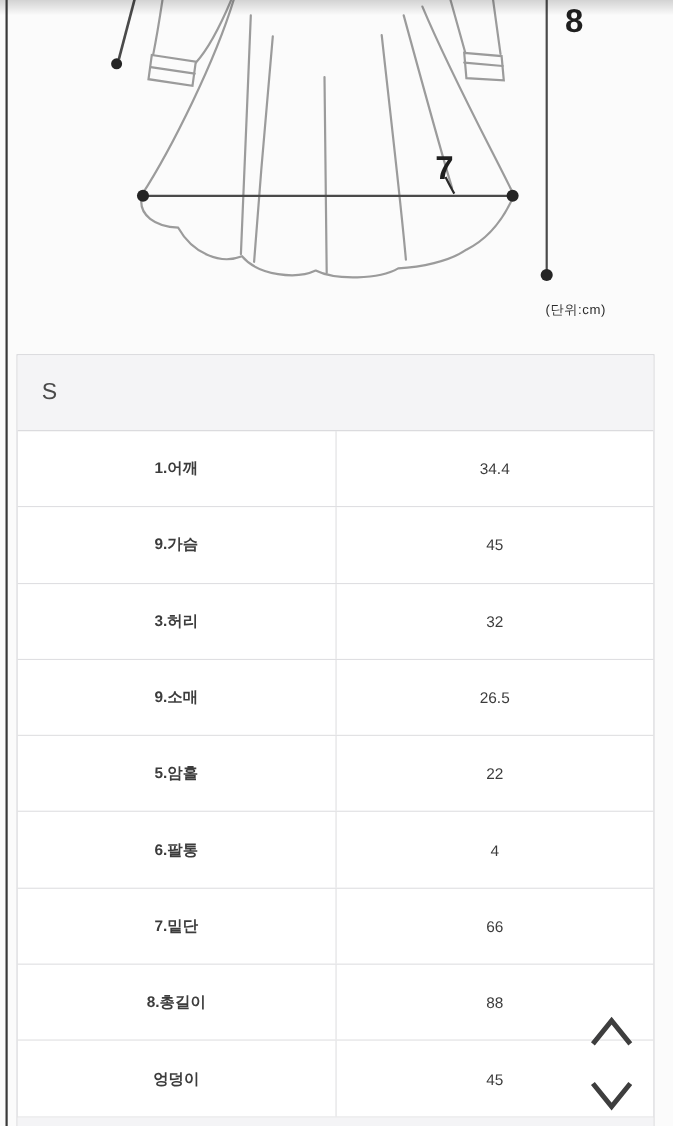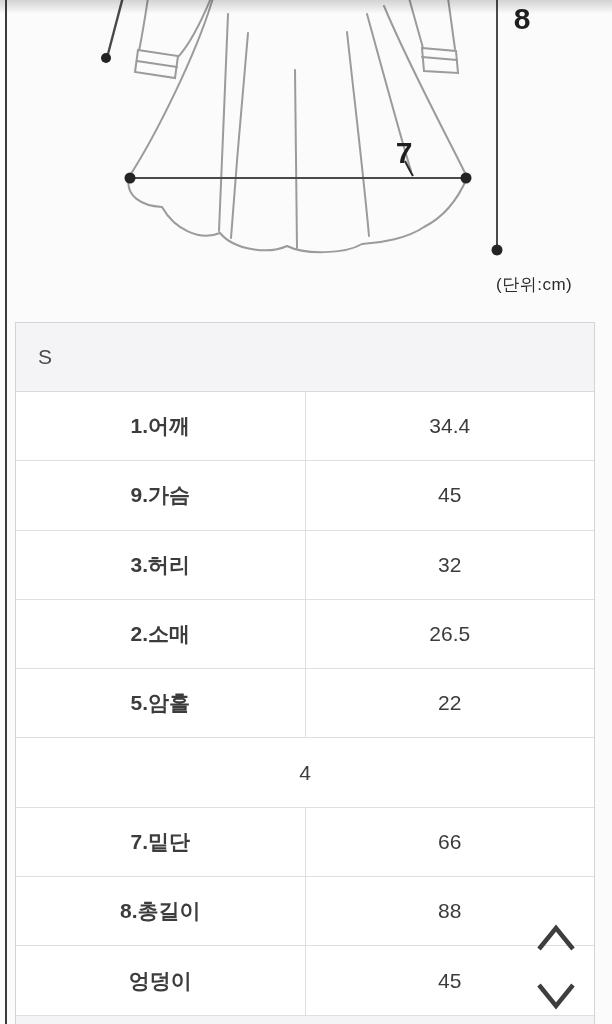--- a/index.html
+++ b/index.html
@@ -16,36 +16,36 @@
   }
   
   .top-shadow {
     position:absolute; left:0; top:0; width:612px; height:14px;
     background:linear-gradient(to bottom, rgba(0,0,0,0.16), rgba(0,0,0,0));
     z-index:4; pointer-events:none;
   }
   .sketch-svg { position:absolute; left:0; top:0; z-index:1; }
   .units-note {
     position:absolute; left:496px; top:273px; z-index:2;
-    font-size:17px; color:#2b2b2b; letter-spacing:0.5px;
+    font-size:12px; color:#2b2b2b; letter-spacing:0.5px;
   }
   
   .size-table {
     position:absolute; left:15px; top:322px; width:580px; z-index:2;
     background:#ffffff; border:1.5px solid #d4d4d8;
   }
   .table-head {
     height:69px; background:#f4f4f6; border-bottom:1px solid #d9d9dc;
     display:flex; align-items:center; padding-left:22px;
     font-size:21px; color:#4a4a4a;
   }
   .t-row { display:flex; height:69.3px; border-bottom:1px solid #dfdfe2; }
   .t-cell {
     flex:1; display:flex; align-items:center; justify-content:center;
-    font-size:21px; color:#3c3c3c;
+    font-size:14px; color:#3c3c3c;
   }
   .t-cell.label { border-right:1px solid #dfdfe2; font-weight:600; }
   .t-cell.value { font-weight:500; }
   .next-header-partial { height:9px; background:#f4f4f6; }
   
   .scroll-btn {
     position:absolute; width:40px; height:28px; z-index:6;
     background:transparent; border:none; cursor:pointer; padding:0;
   }
   .scroll-up   { left:536px; top:924px; }
@@ -120,28 +120,29 @@
     </div>
     <div class="t-row">
       <div class="t-cell label">9.가슴</div>
       <div class="t-cell value">45</div>
     </div>
     <div class="t-row">
       <div class="t-cell label">3.허리</div>
       <div class="t-cell value">32</div>
     </div>
     <div class="t-row">
-      <div class="t-cell label">2.소매</div>
+      <div class="t-cell label">9.소매</div>
       <div class="t-cell value">26.5</div>
     </div>
     <div class="t-row">
       <div class="t-cell label">5.암홀</div>
       <div class="t-cell value">22</div>
     </div>
     <div class="t-row">
+      <div class="t-cell label">6.팔통</div>
       <div class="t-cell value">4</div>
     </div>
     <div class="t-row">
       <div class="t-cell label">7.밑단</div>
       <div class="t-cell value">66</div>
     </div>
     <div class="t-row">
       <div class="t-cell label">8.총길이</div>
       <div class="t-cell value">88</div>
     </div>

